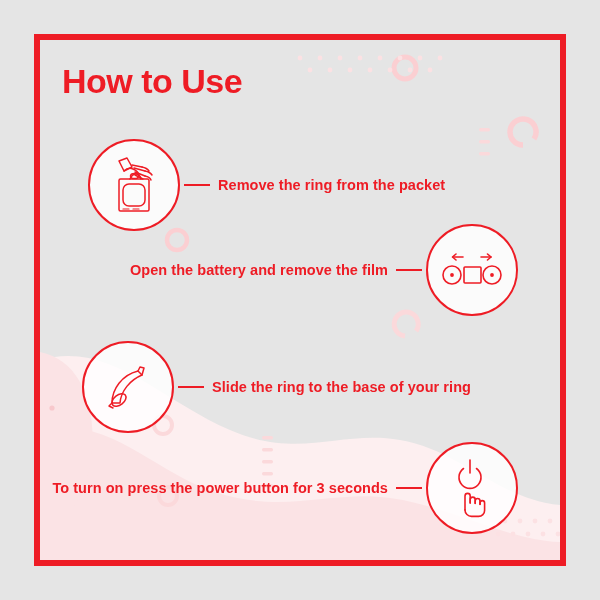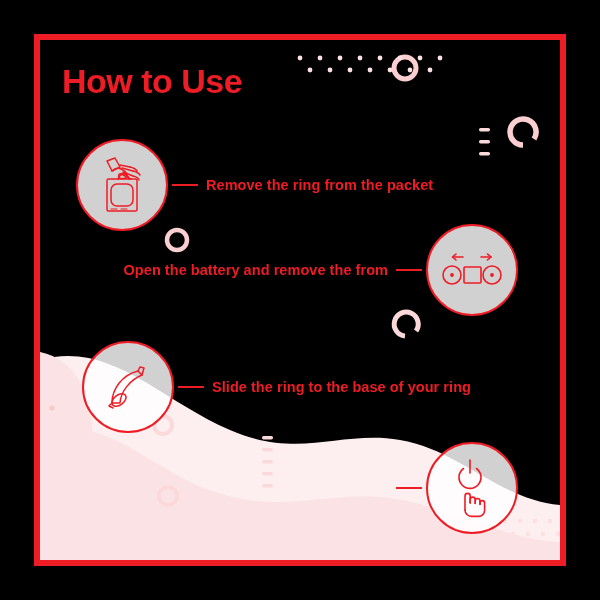--- a/index.html
+++ b/index.html
@@ -7,21 +7,21 @@
     padding: 0;
     background: #ffffff;
   }
   body {
     font-family: "Liberation Sans", sans-serif;
   }
   #poster {
     position: relative;
     width: 600px;
     height: 600px;
-    background: #000000;
+    background: #e5e5e5;
     overflow: hidden;
   }
 
   
   .deco-layer {
     position: absolute;
     left: 0; top: 0;
     width: 600px; height: 600px;
     pointer-events: none;
   }
@@ -86,21 +86,21 @@
 
   .step-label {
     font-size: 14.5px;
     font-weight: bold;
     color: #ee1c25;
     white-space: nowrap;
     letter-spacing: 0.05px;
   }
 
   
-  #step-1 { left: 76px;  top: 137px; }
+  #step-1 { left: 88px;  top: 137px; }
   #step-2 { right: 82px; top: 222px; }
   #step-3 { left: 82px;  top: 339px; }
   #step-4 { right: 82px; top: 440px; }
 </style>
 </head>
 <body>
 
 <div id="poster">
 
   <svg class="deco-layer" viewBox="0 0 600 600" xmlns="http://www.w3.org/2000/svg">
@@ -204,21 +204,21 @@
           <rect x="23" y="20" width="17" height="16" rx="1"></rect>
 
           <path d="M22 10 h-10"></path>
           <path d="M15 7 l-3.5 3 l3.5 3"></path>
           <path d="M40 10 h10"></path>
           <path d="M46.5 7 l3.5 3 l-3.5 3"></path>
         </svg>
       </span>
     </div>
     <div class="connector"></div>
-    <div class="step-label">Open the battery and remove the from</div>
+    <div class="step-label">Open the battery and remove the film</div>
   </div>
 
   <div class="step step-left" id="step-3">
     <div class="icon-circle">
       <span>
         <svg width="56" height="56" viewBox="0 0 56 56" fill="none" stroke="#ee1c25" stroke-width="1.5" stroke-linecap="round" stroke-linejoin="round" xmlns="http://www.w3.org/2000/svg">
 
           <path d="M12 44 C12 30 22 16 38 12 L42 16 C30 21 21 32 20 44 Z"></path>
 
           <path d="M38 12 l2 -4 l4 1 l-2 7"></path>
@@ -243,15 +243,16 @@
 
           <path d="M17 52 v-14 a2.6 2.6 0 0 1 5.2 0 v7"></path>
           <path d="M22.2 45 v-3.4 a2.5 2.5 0 0 1 5 0 v3.6"></path>
           <path d="M27.2 45.5 v-2.6 a2.4 2.4 0 0 1 4.8 0 v3.4"></path>
           <path d="M32 46.5 v-1.6 a2.3 2.3 0 0 1 4.6 0 v7.5
                    a6 6 0 0 1 -6 6 h-7 a6.5 6.5 0 0 1 -6.6 -6.5"></path>
         </svg>
       </span>
     </div>
     <div class="connector"></div>
+    <div class="step-label">To turn on press the power button for 3 seconds</div>
   </div>
 
 </div>
 
 </body></html>

